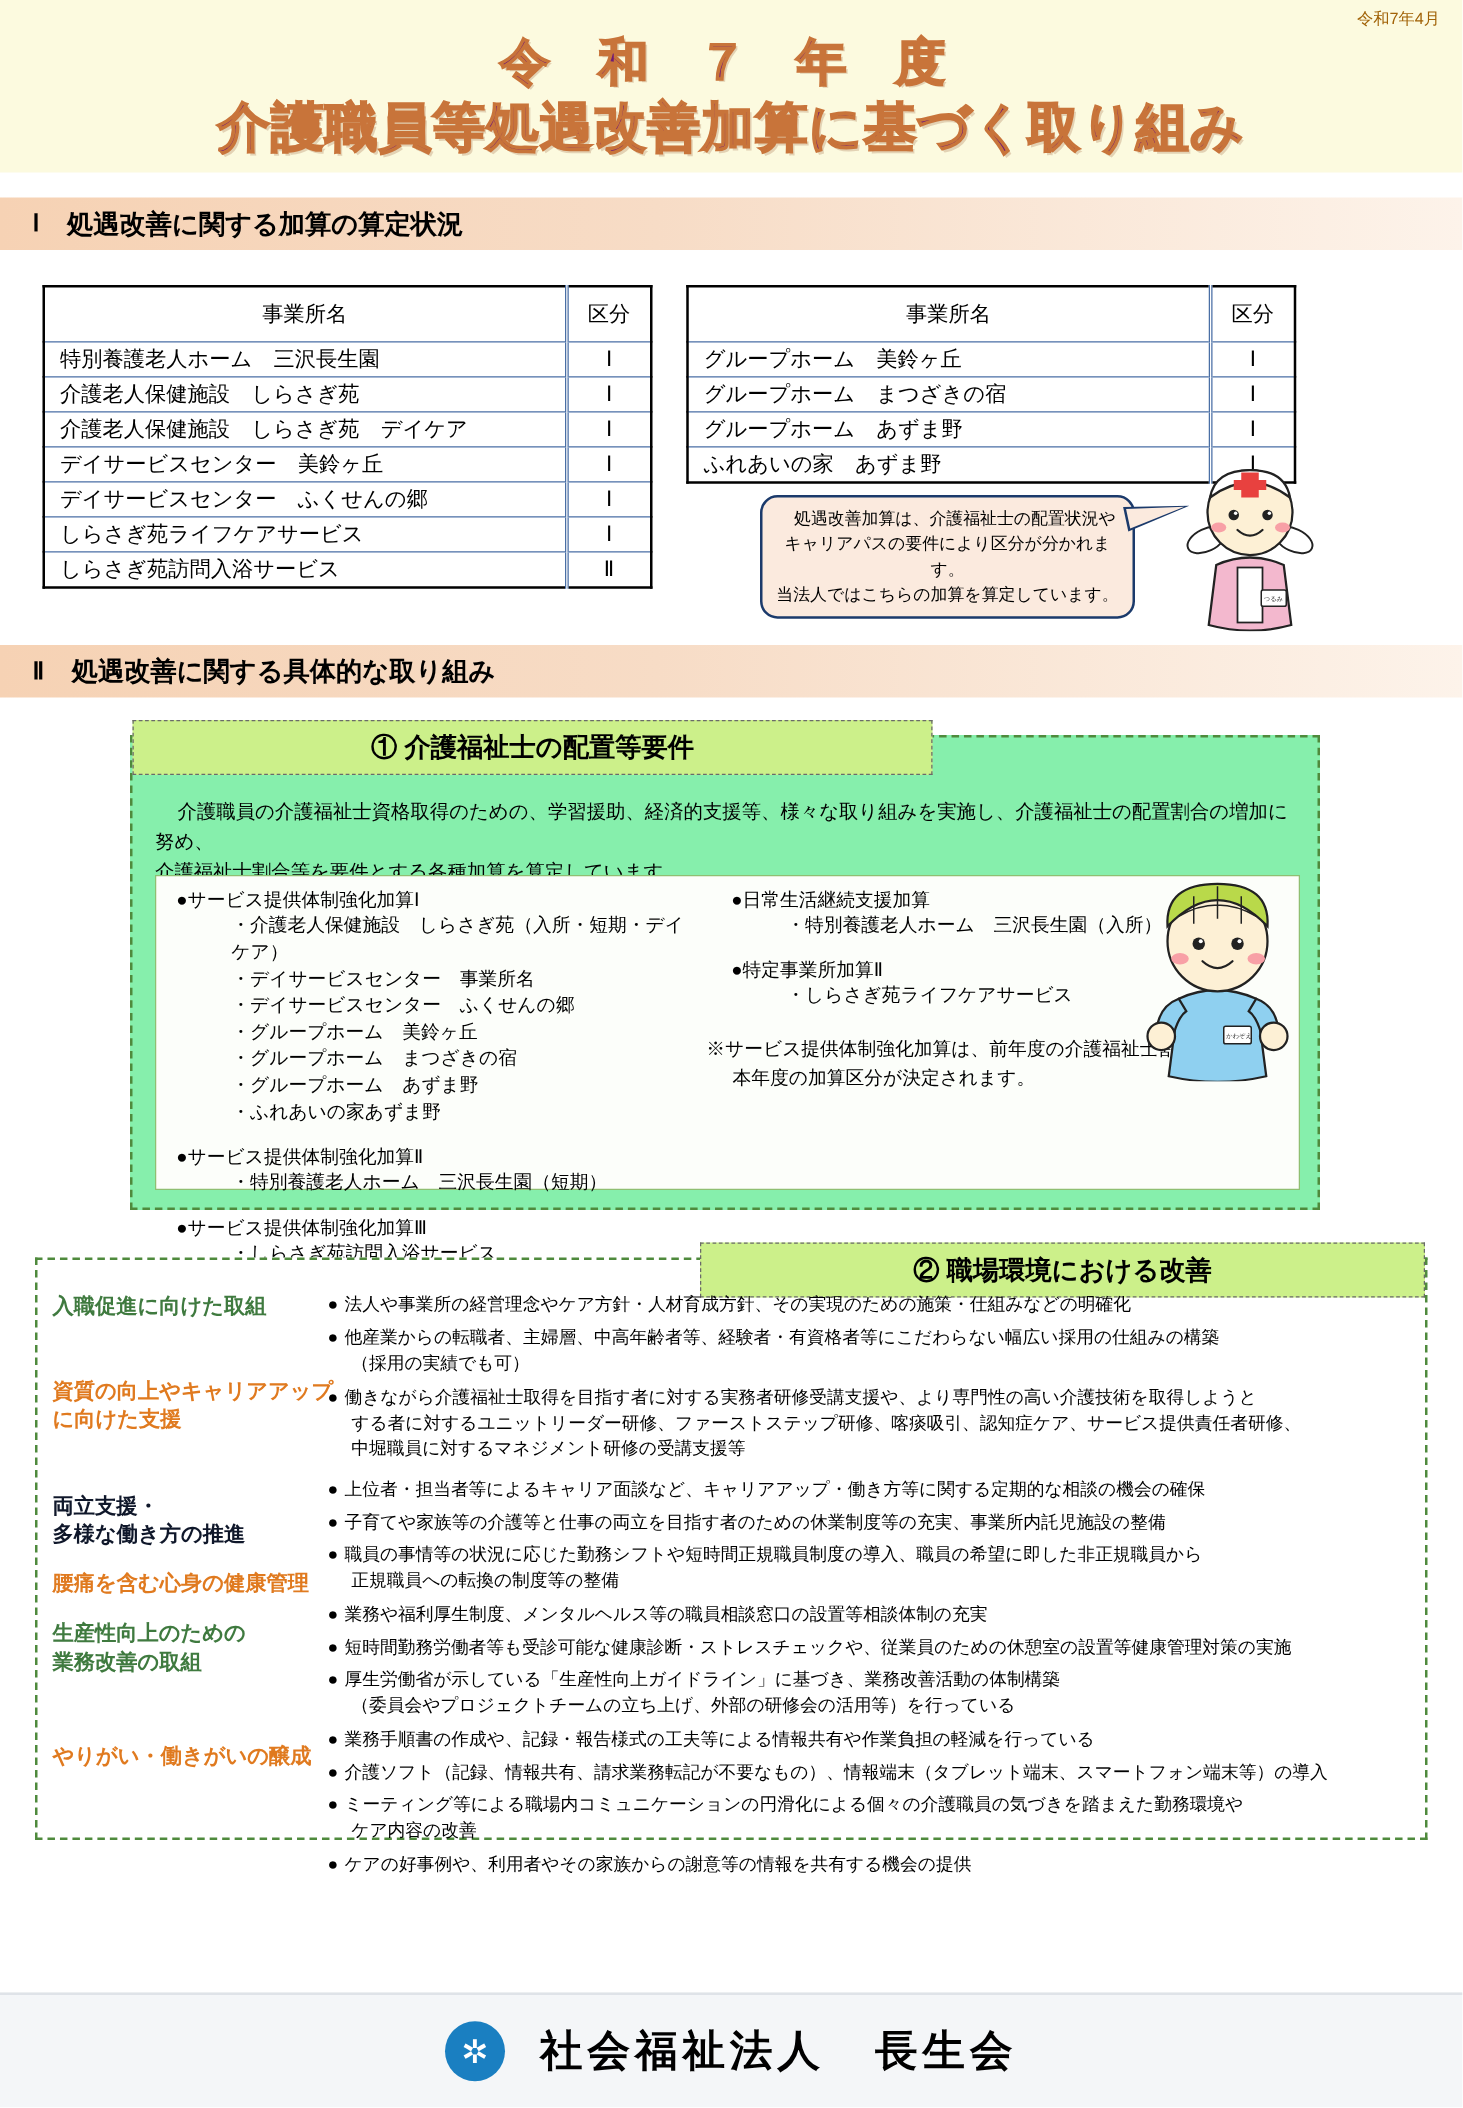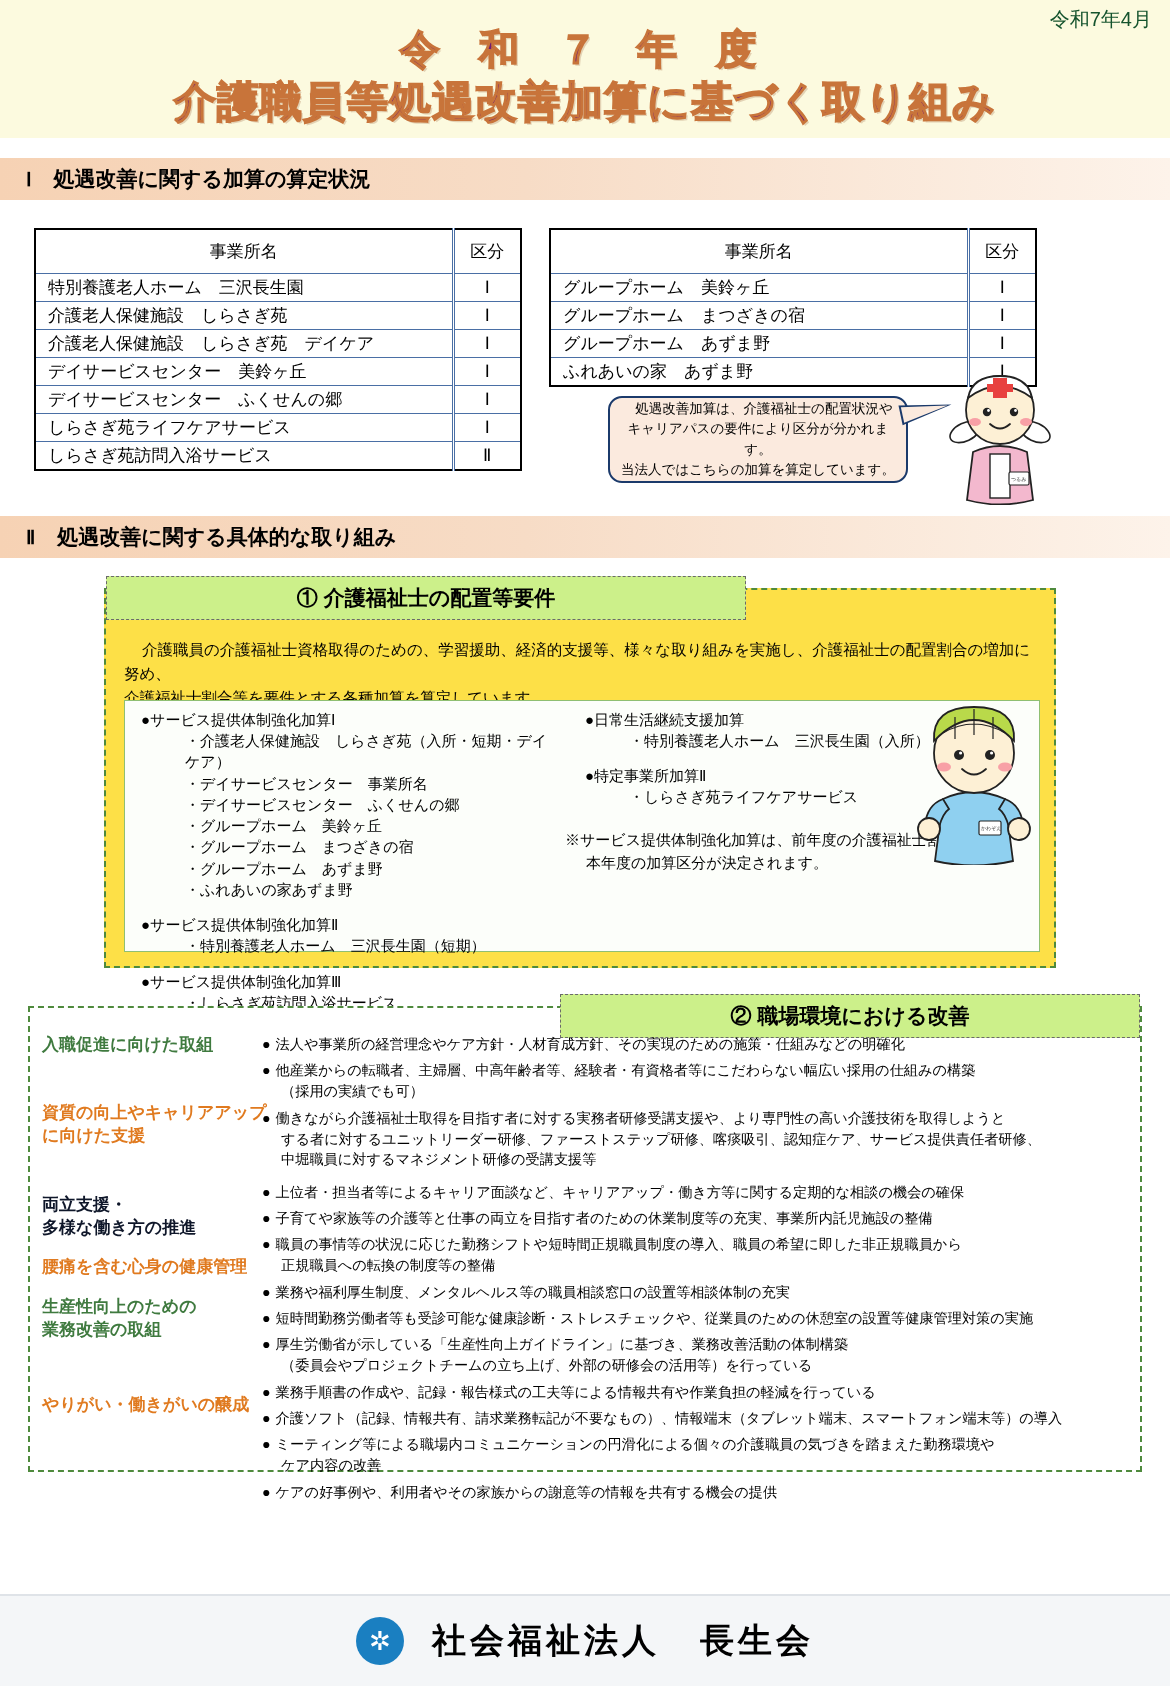--- a/index.html
+++ b/index.html
@@ -7,21 +7,21 @@
   body {
     width:1170px; height:1686px;
     font-family:"Liberation Sans", sans-serif;
     background:#ffffff; color:#000;
     position:relative; overflow:hidden;
   }
 
   
   .date-line {
     position:absolute; top:6px; right:18px;
-    font-size:20px; color:#14532d; letter-spacing:0px;
+    font-size:13px; color:#a16207; letter-spacing:0px;
   }
   .title-band {
     position:absolute; left:0; top:0; width:1170px; height:138px;
     background:#fcfadf;
   }
   .title-1, .title-2 {
     position:absolute; width:1170px; text-align:center;
     font-weight:bold; color:#701a75;
     -webkit-text-stroke:1.6px #c8743a;
     text-shadow:2px 2px 0 rgba(150,90,50,.25);
@@ -52,21 +52,21 @@
     font-size:17px; font-weight:normal;
     padding:2px 6px; height:25px; white-space:nowrap;
   }
   .tbl .hdr { text-align:center; height:44px; font-size:17px; }
   .tbl .nm  { text-align:left; padding-left:12px; }
   .tbl .kb  { text-align:center; width:68px; font-family:"Liberation Serif", serif; }
   .tbl .vsep { border-left:3px double #4a6fa5; }
 
   
   .bubble {
-    position:absolute; left:608px; top:396px; width:300px; height:87px;
+    position:absolute; left:608px; top:396px; width:300px; height:99px;
     background:#fbeade; border:2px solid #1b3a6b; border-radius:14px;
     display:flex; flex-direction:column; justify-content:center;
     padding:6px 10px;
   }
   .bubble div { font-size:13.5px; line-height:1.5; text-align:center; }
   .bubble div:first-child { text-indent:12px; }
   .bubble-tail {
     position:absolute; left:900px; top:400px;
     width:0;height:0;border-top:10px solid transparent;
     border-bottom:10px solid transparent;border-left:52px solid #1b3a6b;
@@ -74,21 +74,21 @@
   }
   .bubble-tail i {
     position:absolute; left:-50px; top:-8px;
     width:0;height:0;border-top:8px solid transparent;
     border-bottom:8px solid transparent;border-left:46px solid #fbeade;
   }
 
   
   .blk1 {
     position:absolute; left:104px; top:588px; width:952px; height:380px;
-    border:2px dashed #4f8a3d; background:#fde047;
+    border:2px dashed #4f8a3d; background:#86efac;
   }
   .blk1-head {
     position:absolute; left:0px; top:-14px; width:640px; height:44px;
     background:#ccf08a; border:1px dashed #6a6a6a;
     display:flex; align-items:center; justify-content:center;
   }
   .blk1-head span { font-size:21px; font-weight:bold; }
   .blk1-lead {
     position:absolute; left:18px; top:48px; width:916px;
     font-size:15.5px; line-height:1.55;

